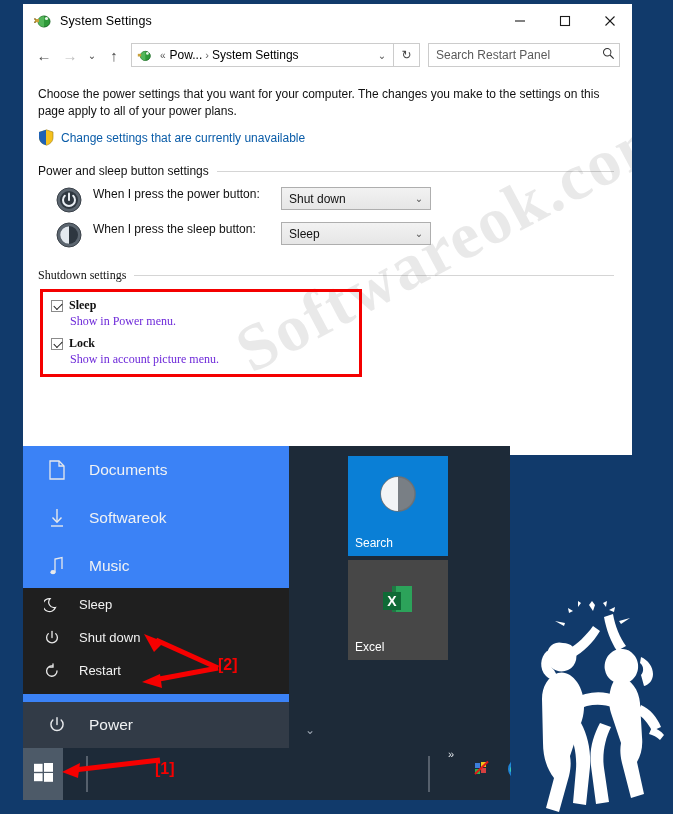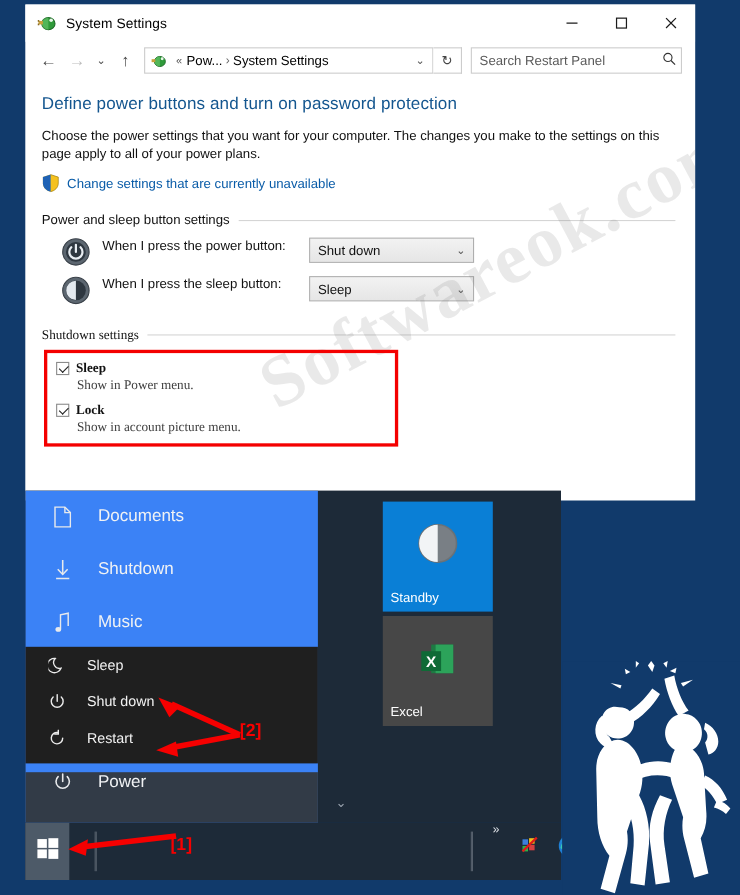--- a/index.html
+++ b/index.html
@@ -127,21 +127,21 @@
   .chkbox {
     width: 12px; height: 12px; border: 1px solid #8b8b8b; background: #fff;
     position: relative; flex: none; margin-top: 2px;
   }
   .chkbox::after {
     content: ""; position: absolute; left: 2px; top: 2px;
     width: 7px; height: 4px; border-left: 1.6px solid #222;
     border-bottom: 1.6px solid #222; transform: rotate(-45deg);
   }
   .chk-label { font-size: 12px; color: #111; font-weight: bold; }
-  .chk-sub { font-size: 12px; color: #404040; margin: 1px 0 7px 19px; }
+  .chk-sub { font-size: 12px; color: #6d28d9; margin: 1px 0 7px 19px; }
 
   
   .wm {
     position: absolute; color: rgba(120,120,120,.16);
     font-weight: bold; pointer-events: none;
     font-family: "Liberation Serif", serif;
     white-space: nowrap; user-select: none;
   }
   #wm-cp {
     font-size: 66px; right: -18px; top: 22px;
@@ -182,21 +182,21 @@
   }
   .pw-item {
     display: flex; align-items: center; height: 33px; padding-left: 18px;
   }
   .pw-ico { width: 22px; text-align: center; color: #eaeaea; margin-right: 16px; flex: none; }
   .pw-ico svg { display:block; margin: 0 auto; }
   .pw-txt { font-size: 13px; color: #f2f2f2; }
 
   #power-entry {
     position: absolute; left: 0; top: 256px; width: 266px; height: 46px;
-    display: flex; padding-left: 22px;
+    display: flex; align-items: center; padding-left: 22px;
     background: #323b47;
   }
 
   #chev-down {
     position: absolute; left: 305px; top: 723px;
     color: #9aa4b0; font-size: 12px;
   }
 
   
   #tile-standby {
@@ -316,21 +316,20 @@
             <circle cx="5.6" cy="5.6" r="4" fill="none" stroke="#333" stroke-width="1.1"></circle>
             <line x1="8.6" y1="8.6" x2="12.6" y2="12.6" stroke="#333" stroke-width="1.2"></line>
           </svg>
       </span>
     </div>
   </div>
 
   <div id="cp-content">
     <div class="wm" id="wm-cp">Softwareok.com</div>
 
-    <h1 id="cp-heading">Define power buttons and turn on password protection</h1>
     <p id="cp-desc">Choose the power settings that you want for your computer. The changes you make to the settings on this page apply to all of your power plans.</p>
 
     <div id="shield-link-row">
       <span id="shield-ico">
         <svg width="16" height="17" viewBox="0 0 16 17">
           <path d="M8 0.7 L15 3 V8.5 C15 12.6 11.8 15.4 8 16.3 C4.2 15.4 1 12.6 1 8.5 V3 Z" fill="#f5c11e"></path>
           <path d="M8 0.7 L1 3 V8.5 C1 12.6 4.2 15.4 8 16.3 Z" fill="#1f62b5"></path>
           <path d="M8 0.7 L15 3 V8.5 C15 12.6 11.8 15.4 8 16.3" fill="none" stroke="#9a7a10" stroke-width=".6"></path>
         </svg>
       </span>
@@ -416,21 +415,21 @@
     </div>
 
     <div class="sm-item">
       <span class="sm-ico">
         <svg width="16" height="20" viewBox="0 0 16 20">
             <line x1="8" y1="1" x2="8" y2="14" stroke="#e7e9ec" stroke-width="1.4"></line>
             <path d="M3.5 9.5 L8 14.2 L12.5 9.5" fill="none" stroke="#e7e9ec" stroke-width="1.4"></path>
             <line x1="2" y1="18" x2="14" y2="18" stroke="#e7e9ec" stroke-width="1.4"></line>
           </svg>
       </span>
-      <span class="sm-txt">Shutdown</span>
+      <span class="sm-txt">Softwareok</span>
     </div>
 
     <div class="sm-item">
       <span class="sm-ico">
         <svg width="16" height="20" viewBox="0 0 16 20">
             <path d="M6 16 V3 L13 1.5 V13" fill="none" stroke="#e7e9ec" stroke-width="1.3"></path>
             <ellipse cx="4" cy="16.2" rx="2.6" ry="2.1" fill="#e7e9ec"></ellipse>
           </svg>
       </span>
       <span class="sm-txt">Music</span>
@@ -481,21 +480,21 @@
 
 <div id="tile-standby">
   <span style="position:absolute;left:30px;top:18px;">
     <svg width="40" height="40" viewBox="0 0 40 40">
       <circle cx="20" cy="20" r="17" fill="#9aa0a6"></circle>
       <circle cx="20" cy="20" r="17" fill="none" stroke="#6b7176" stroke-width="1.5"></circle>
       <path d="M20 3 A17 17 0 0 0 20 37 Z" fill="#f2f4f6"></path>
       <path d="M20 3 A17 17 0 0 1 20 37 Z" fill="#6e747a" opacity=".75"></path>
     </svg>
   </span>
-  <span class="tile-label">Standby</span>
+  <span class="tile-label">Search</span>
 </div>
 
 <div id="tile-excel">
   <span style="position:absolute;left:30px;top:20px;">
     <svg width="40" height="40" viewBox="0 0 40 40">
       <rect x="14" y="6" width="20" height="26" fill="#1d7a43"></rect>
       <rect x="18" y="6" width="16" height="26" fill="#2ca35a"></rect>
       <rect x="5" y="12" width="18" height="18" fill="#0f6a36"></rect>
       <text x="14" y="26" font-family="Liberation Sans, sans-serif" font-size="14" font-weight="bold" fill="#ffffff" text-anchor="middle">X</text>
     </svg>

